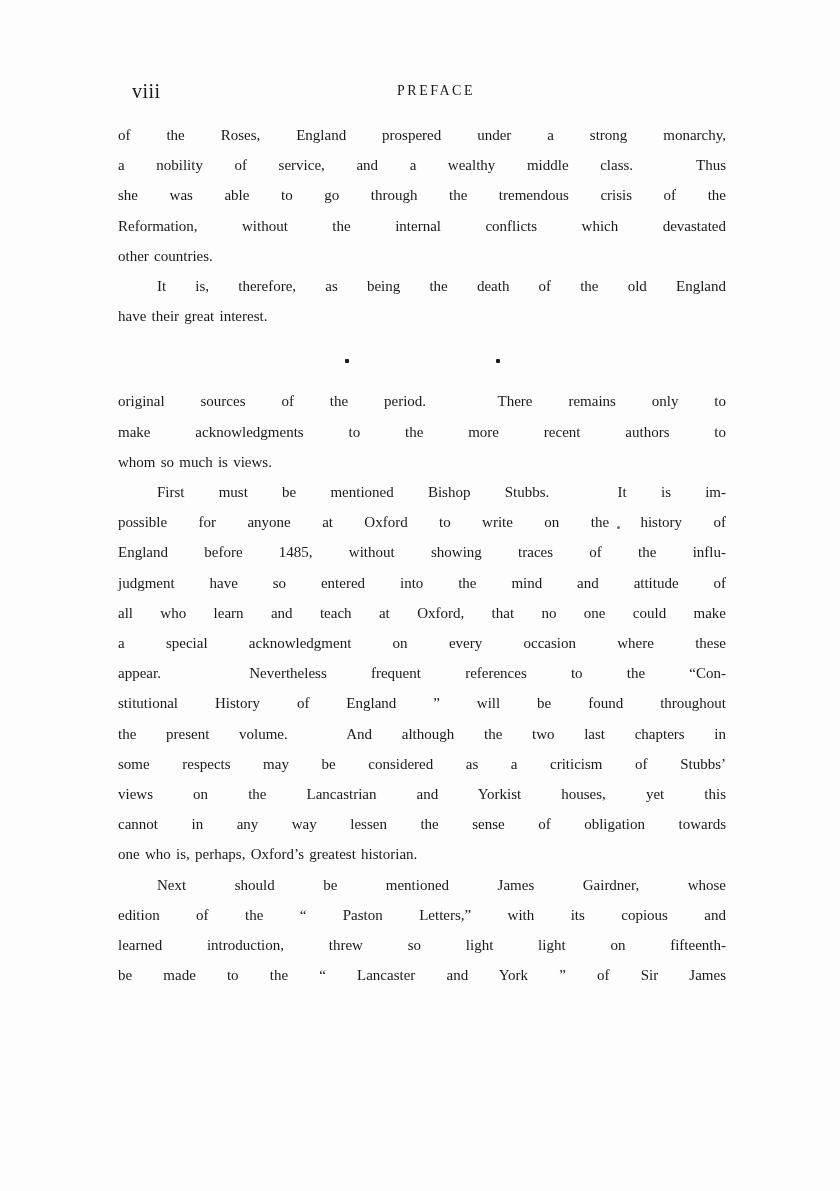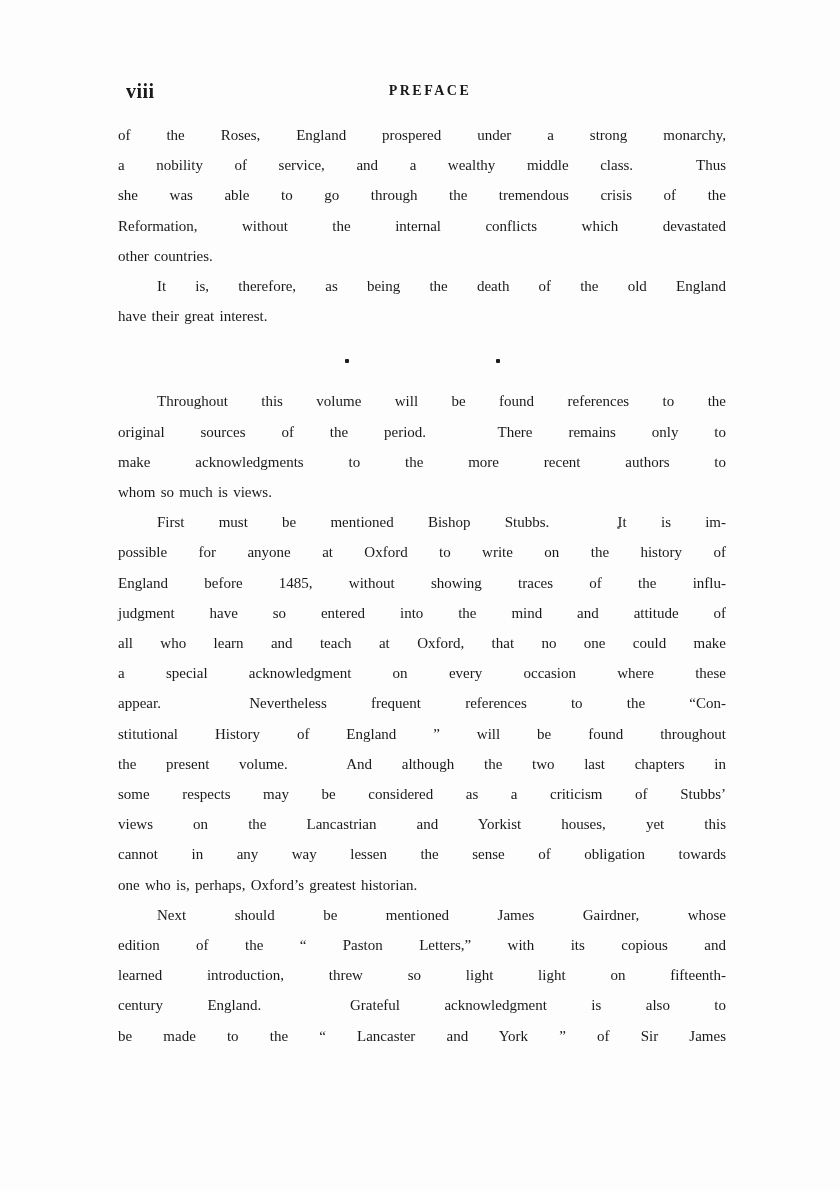--- a/index.html
+++ b/index.html
@@ -11,27 +11,26 @@
     position: relative;
     width: 840px;
     height: 1191px;
     background: #fdfdfd;
     color: #1a1a1a;
     font-family: "Liberation Serif", "DejaVu Serif", serif;
     overflow: hidden;
   }
   .running-header {
     position: absolute;
-    left: 126px;
+    left: 132px;
     top: 78px;
     width: 608px;
     height: 26px;
     font-size: 20px;
     line-height: 26px;
-    font-weight: bold;
   }
   .page-number {
     position: absolute;
     left: 0;
     top: 0;
     letter-spacing: 0.5px;
   }
   .page-title {
     position: absolute;
     left: 0;
@@ -101,21 +100,20 @@
       </div>
       <div class="paragraph">
         <div class="line indent">It is, therefore, as being the death of the old England</div>
         <div class="line noj">have their great interest.</div>
       </div>
       <div class="separator">
         <span class="sep-dot sep-dot-0"></span>
         <span class="sep-dot sep-dot-1"></span>
       </div>
       <div class="paragraph">
-        <div class="line indent">Throughout this volume will be found references to the</div>
         <div class="line">original sources of the period.&nbsp; There remains only to</div>
         <div class="line">make acknowledgments to the more recent authors to</div>
         <div class="line noj">whom so much is views.</div>
       </div>
       <div class="paragraph">
         <div class="line indent">First must be mentioned Bishop Stubbs.&nbsp; It is im-</div>
         <div class="line">possible for anyone at Oxford to write on the history of</div>
         <div class="line">England before 1485, without showing traces of the influ-</div>
         <div class="line">judgment have so entered into the mind and attitude of</div>
         <div class="line">all who learn and teach at Oxford, that no one could make</div>
@@ -125,20 +123,19 @@
         <div class="line">the present volume.&nbsp; And although the two last chapters in</div>
         <div class="line">some respects may be considered as a criticism of Stubbs’</div>
         <div class="line">views on the Lancastrian and Yorkist houses, yet this</div>
         <div class="line">cannot in any way lessen the sense of obligation towards</div>
         <div class="line noj">one who is, perhaps, Oxford’s greatest historian.</div>
       </div>
       <div class="paragraph">
         <div class="line indent">Next should be mentioned James Gairdner, whose</div>
         <div class="line">edition of the “ Paston Letters,” with its copious and</div>
         <div class="line">learned introduction, threw so light light on fifteenth-</div>
-        <div class="line">century England.&nbsp; Grateful acknowledgment is also to</div>
         <div class="line">be made to the “ Lancaster and York ” of Sir James</div>
       </div>
     </div>
 
   <div class="scan-speck"></div>
 
 </div>
 
 </body></html>

